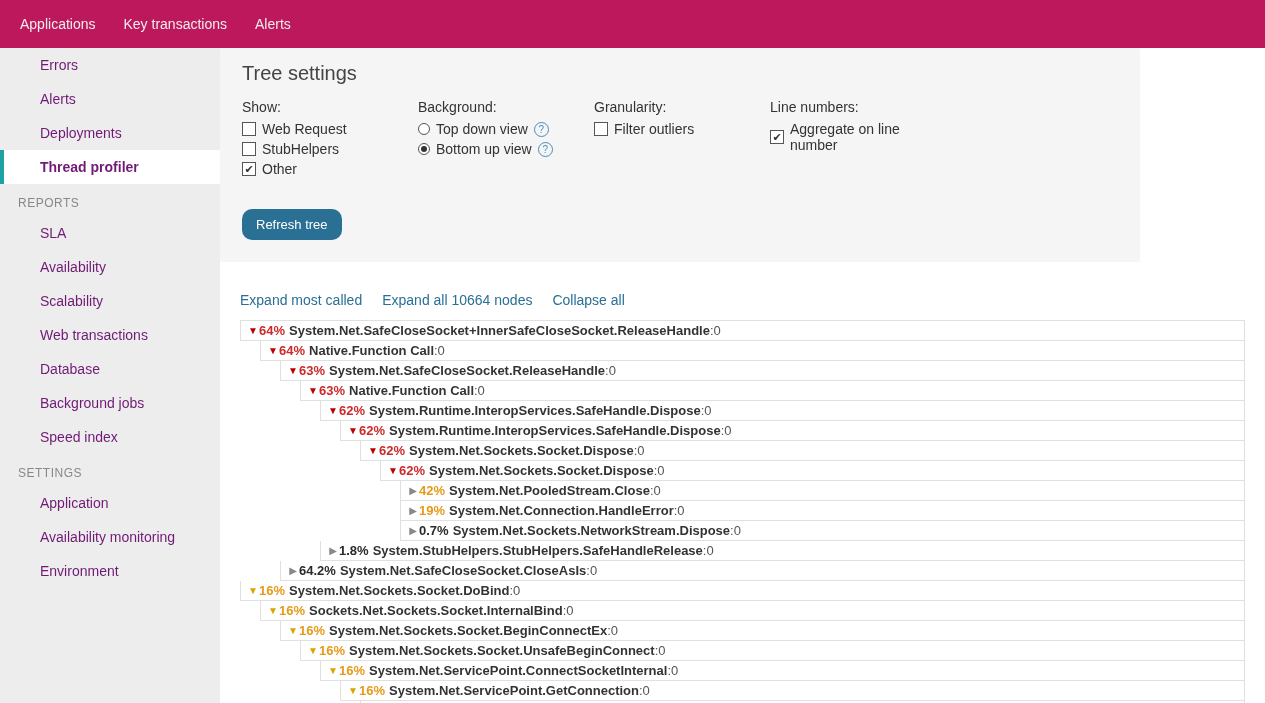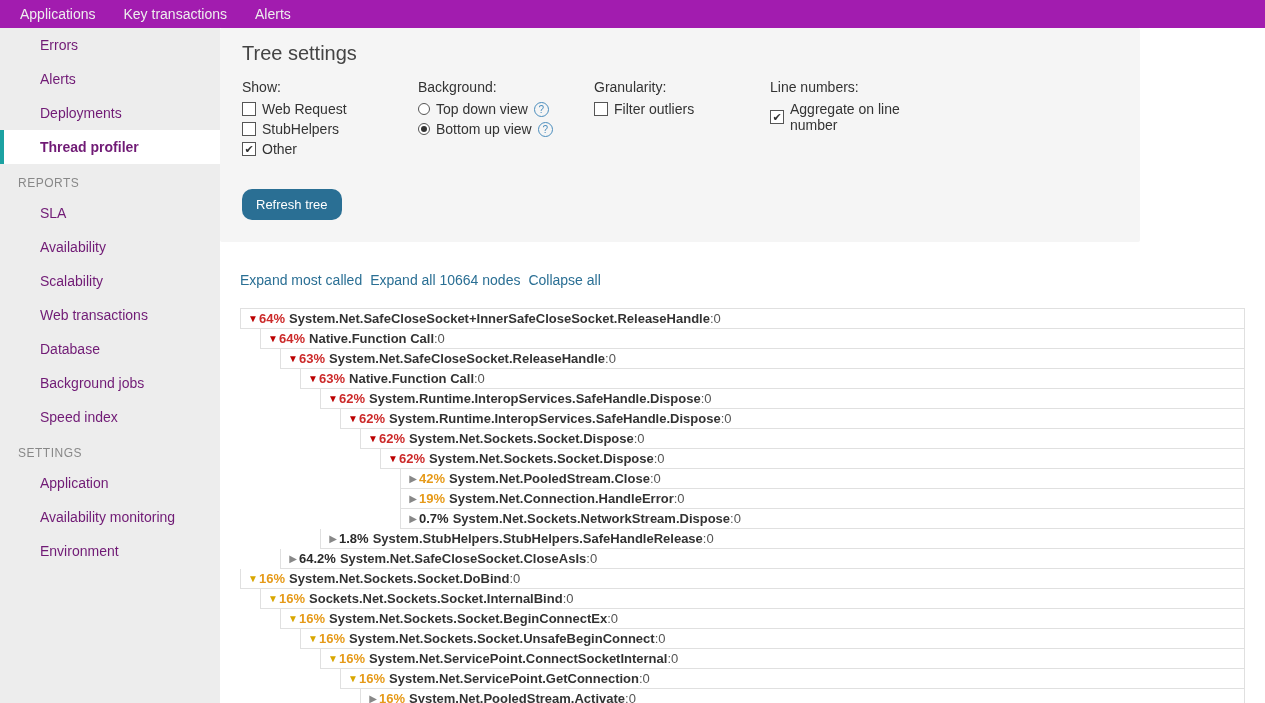--- a/index.html
+++ b/index.html
@@ -1,19 +1,19 @@
 <!DOCTYPE html>
 <html><head>
 <meta charset="utf-8">
 <style>
   * { box-sizing: border-box; margin: 0; padding: 0; }
   body { font-family: Arial, Helvetica, sans-serif; font-size: 13px; color: #2a2a2a; background: #fff; width: 1265px; }
   
   
-  .topnav { background: #a21caf; height: 28px; display: flex; align-items: center; padding: 8px 20px; }
+  .topnav { background: #be185d; height: 48px; display: flex; align-items: center; padding: 8px 20px; }
   .topnav a { color: #eee; text-decoration: none; margin-right: 28px; font-size: 14px; cursor: pointer; }
   
   .layout { display: flex; }
   
   
   .sidebar { width: 220px; background: #ededed; min-height: 671px; }
   .sb-section { color: #888; font-size: 12px; letter-spacing: 0.5px; padding: 12px 18px 6px; }
   .sb-item { padding: 9px 18px 9px 40px; color: #701a75; font-size: 14px; cursor: pointer; position: relative; }
   .sb-item.active { background: #fff; font-weight: bold; }
   .sb-item.active::before { content:""; position:absolute; left:0; top:0; bottom:0; width:4px; background:#1ca2a2; }
@@ -32,21 +32,21 @@
   .ts-row { display: flex; align-items: center; gap: 6px; margin: 4px 0; font-size: 14px; color: #333; }
   .cbox { width: 14px; height: 14px; border: 1px solid #555; display: inline-flex; align-items:center; justify-content:center; background:#fff; font-size:11px; line-height:1; }
   .cbox.checked::after { content:"✔"; }
   .radio { width: 12px; height: 12px; border: 1px solid #555; border-radius: 50%; display:inline-flex; align-items:center; justify-content:center; background:#fff;}
   .radio.checked::after { content:""; width:6px; height:6px; background:#333; border-radius:50%; }
   .help { width:15px; height:15px; border:1px solid #4a8dbd; border-radius:50%; color:#4a8dbd; font-size:10px; display:inline-flex; align-items:center; justify-content:center; }
   
   .refresh-btn { background:#2a6f94; color:#fff; border:none; padding:8px 14px; font-size:13px; cursor:pointer; margin-top:28px; border-radius:10px;}
   
   .tree-area { padding: 0 20px 20px 20px; }
-  .tree-links { display:flex; gap:8px; margin-bottom:20px; }
+  .tree-links { display:flex; gap:20px; margin-bottom:12px; }
   .tree-links a { color:#2a6f94; text-decoration:none; font-size:14px; cursor:pointer;}
   
   .node { display:flex; align-items:center; border:1px solid #e0e0e0; border-top:none; padding:2px 6px; font-size:13px; min-height:19px; }
   .node:first-child { border-top:1px solid #e0e0e0; }
   .tw { width:12px; text-align:center; color:#888; font-size:10px; cursor:pointer; user-select:none;}
   .tw.open { color:#b00; }
   .tw.open-y { color:#d9a600; }
   .pct { font-weight:bold; margin-right:4px; }
   .pct.red   { color:#cc2a2a; }
   .pct.orange{ color:#e69a1a; }

